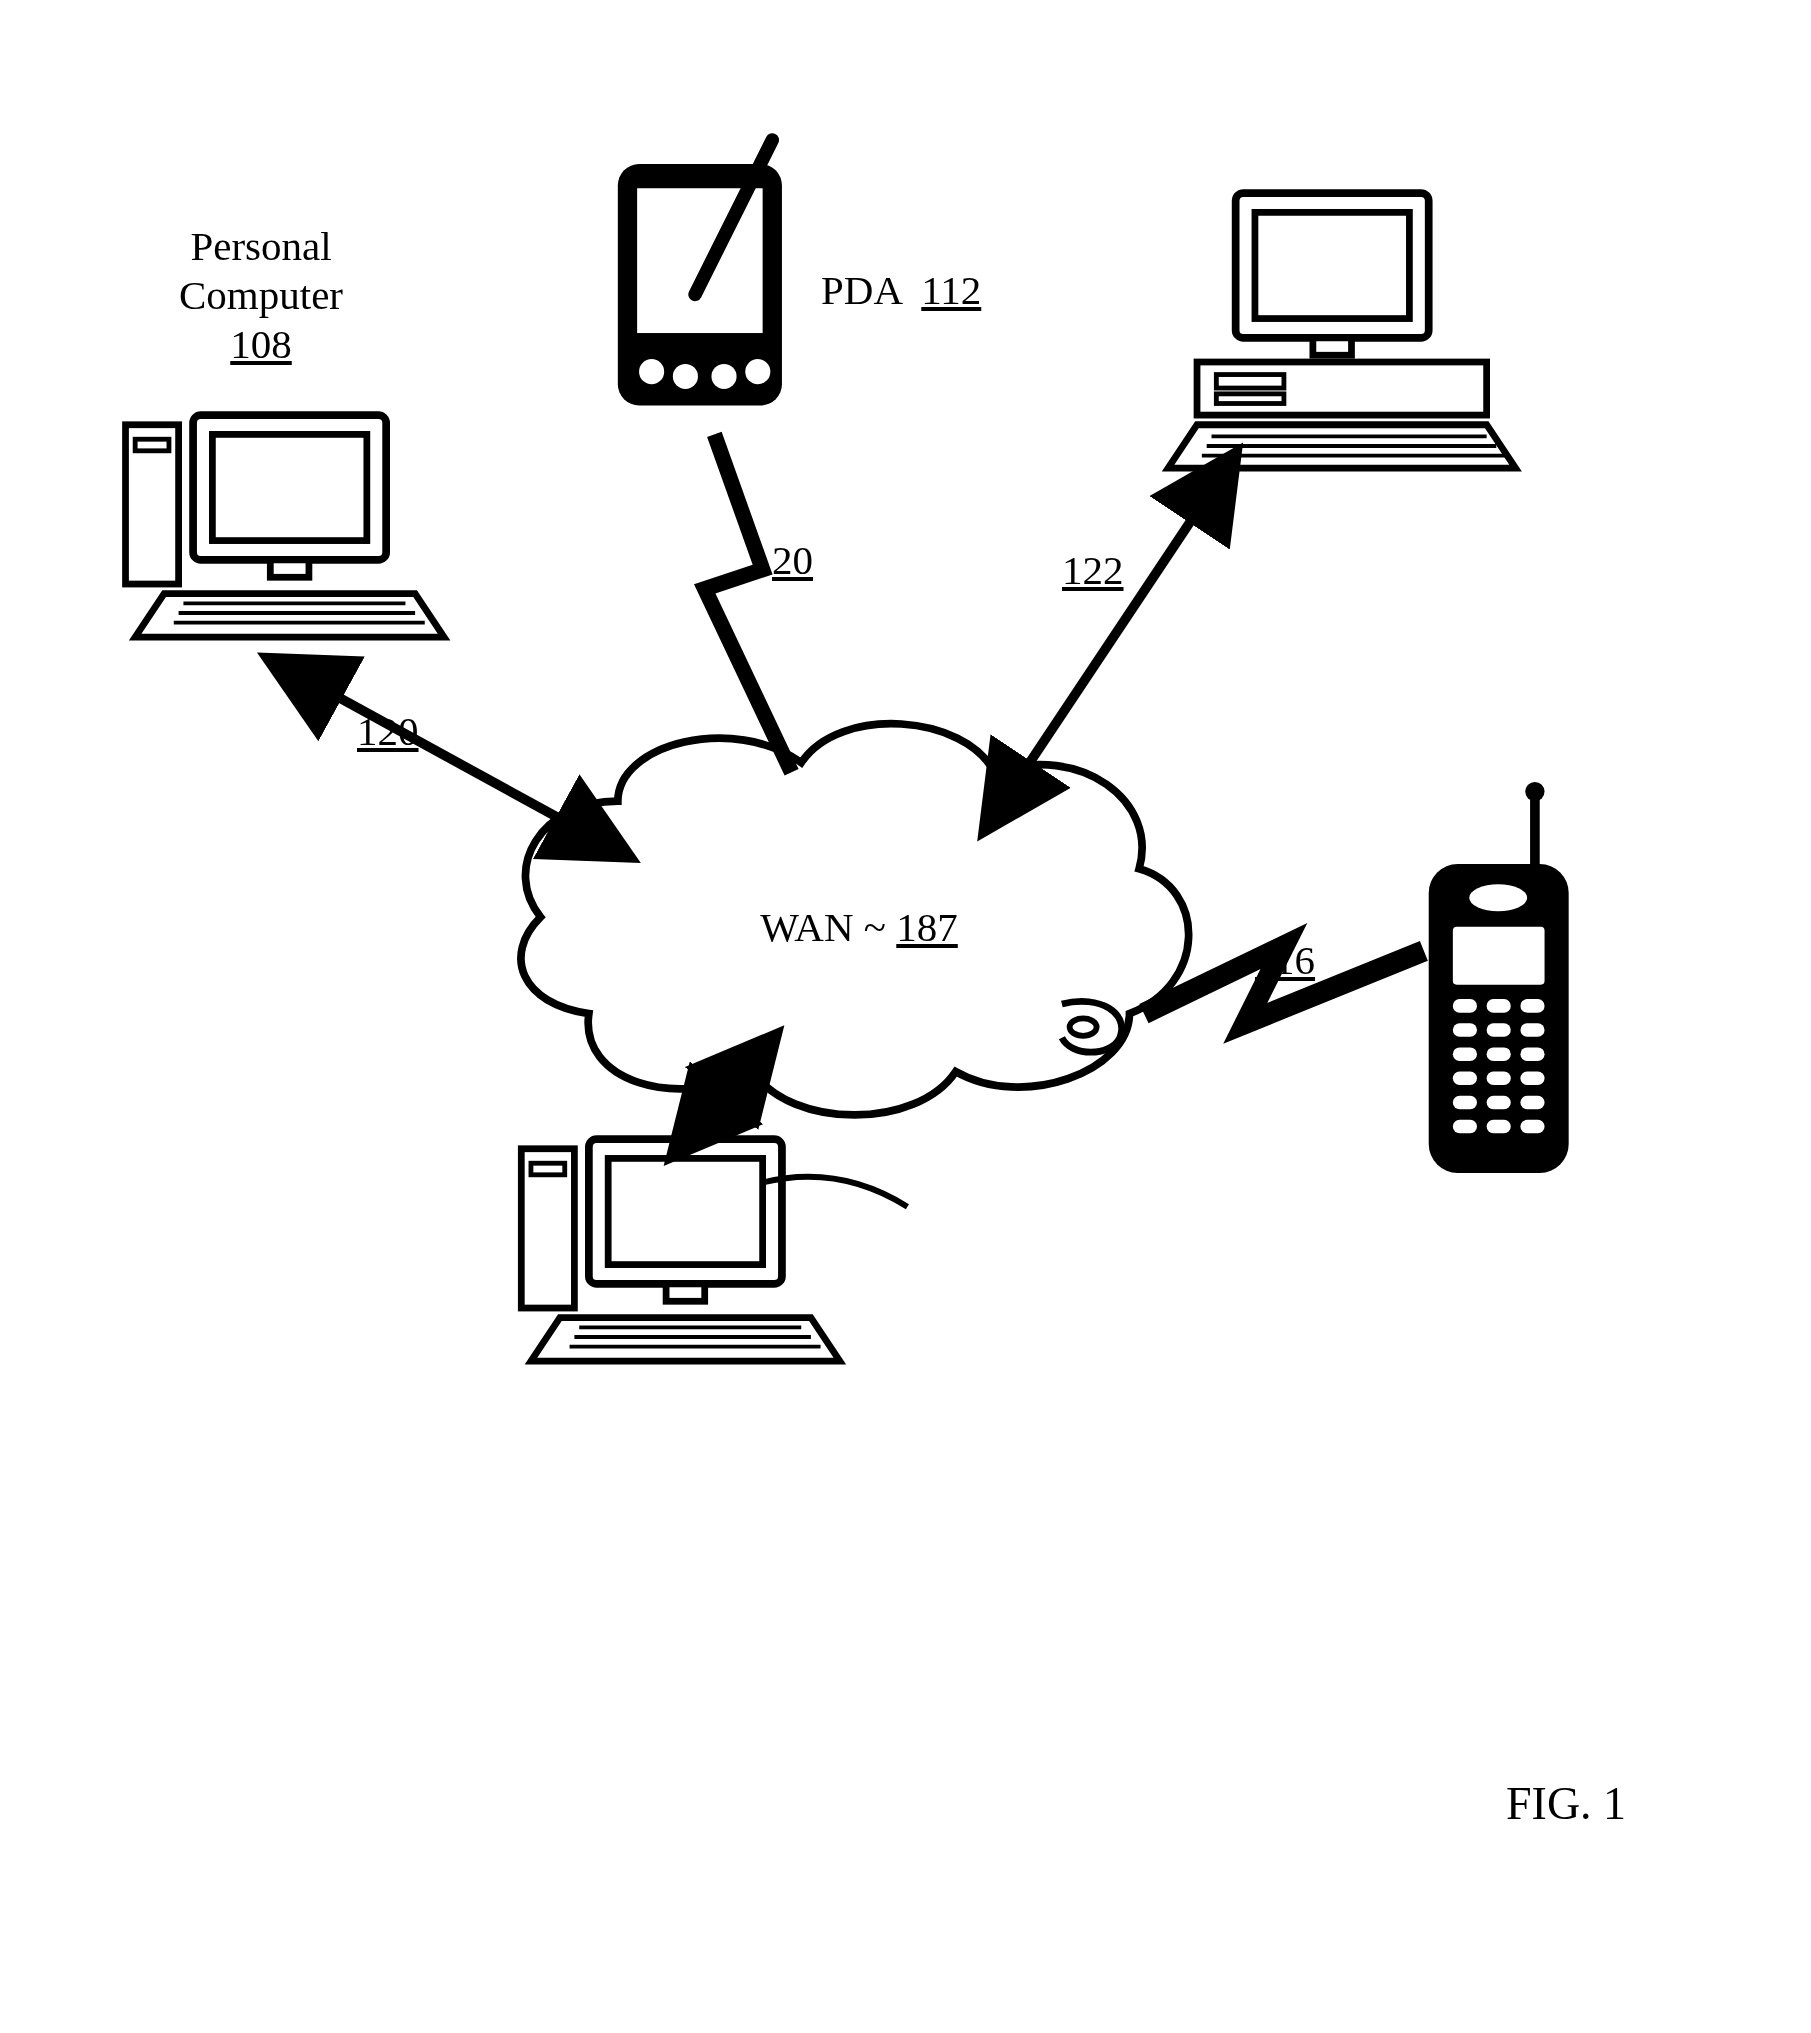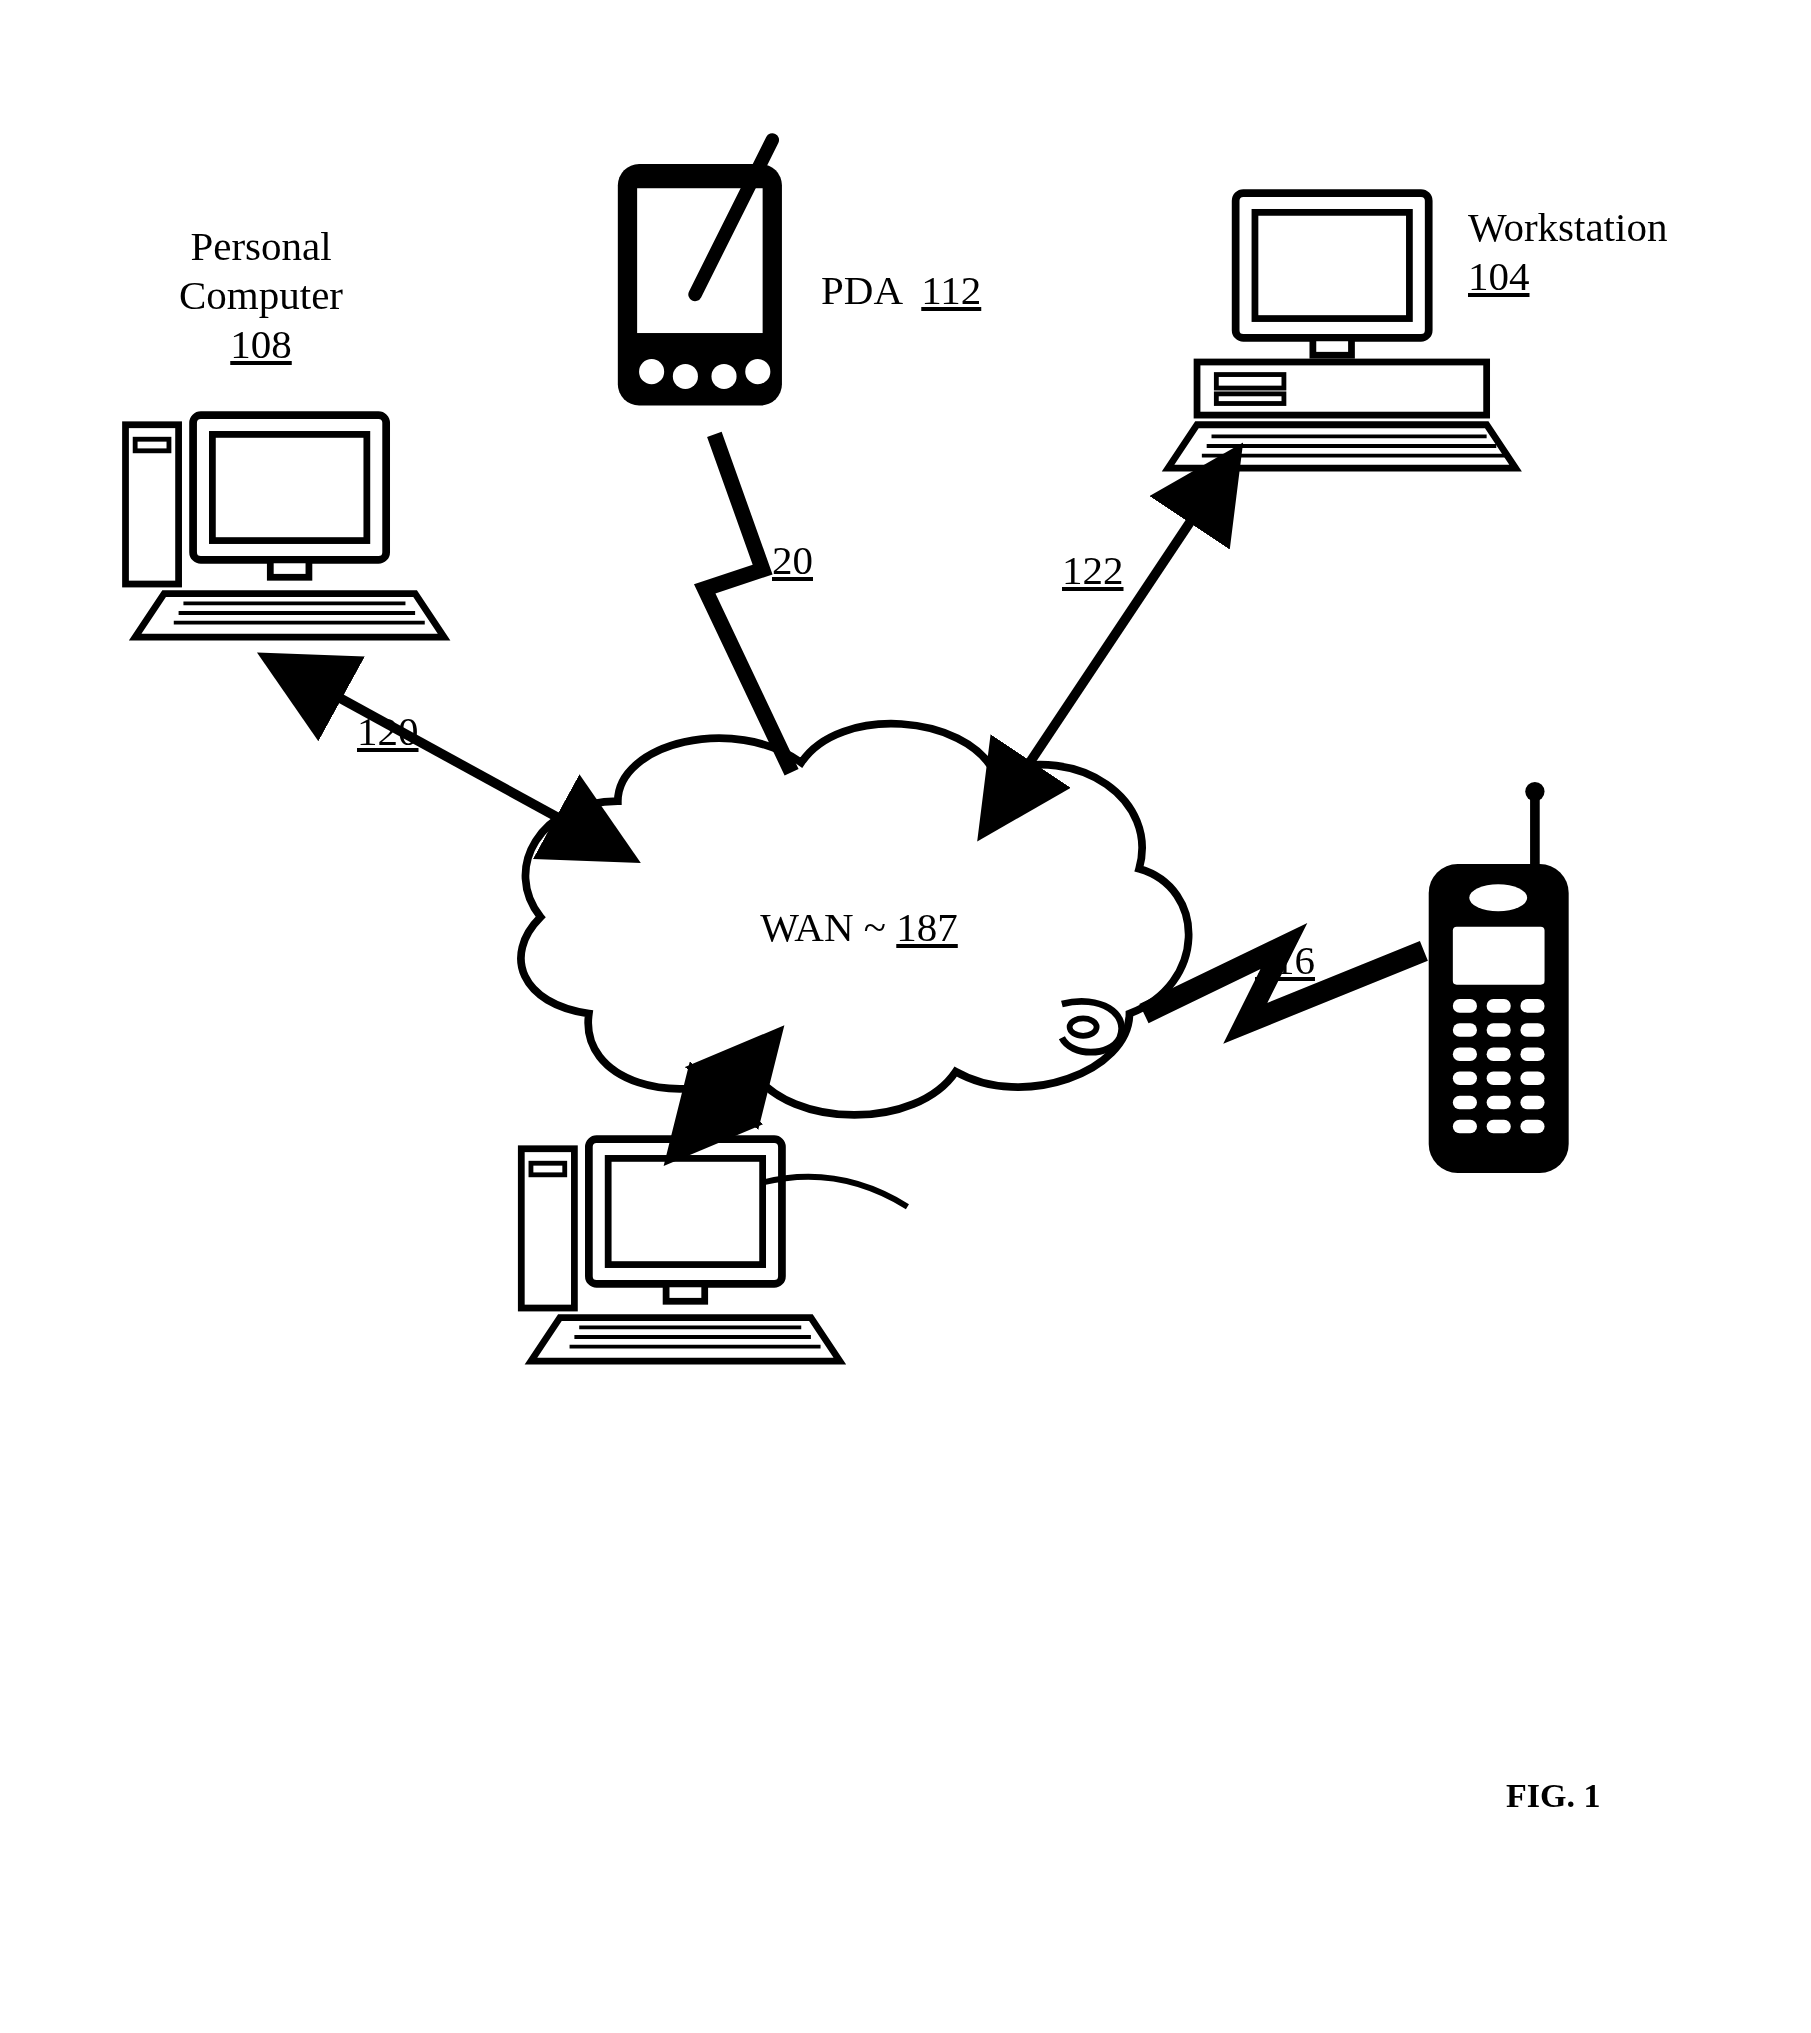--- a/index.html
+++ b/index.html
@@ -18,22 +18,22 @@
   }
   .label {
     position: absolute;
     font-size: 41px;
     text-align: center;
     line-height: 1.2;
   }
   .underline { text-decoration: underline; font-family: Liberation Serif, serif; }
   .figlabel {
     position: absolute;
-    font-size: 34px;
-    font-weight: bold;
+    font-size: 46px;
+    font-weight: normal;
   }
   svg.full {
     position: absolute;
     left: 0;
     top: 0;
   }
 </style>
 </head>
 <body>
 
@@ -171,24 +171,20 @@
     <span>Personal</span><br>
     <span>Computer</span><br>
     <span class="underline">108</span>
   </div>
 
   <div class="label" style="left:821px; top:266px; width:212px; text-align:left;">
     <span>PDA</span>
     &nbsp;<span class="underline">112</span>
   </div>
 
-  <div class="label" style="left:1468px; top:203px; width:309px; text-align:left;">
-    <span>Workstation</span><br>
-    <span class="underline">104</span>
-  </div>
 
   <div class="label" style="left:714px; top:903px; width:290px;">
     <span>WAN ~ </span><span class="underline">187</span>
   </div>
 
 
 
   <div class="label underline" style="left:357px; top:707px;">120</div>
 
   <div class="label underline" style="left:772px; top:536px;">20</div>

